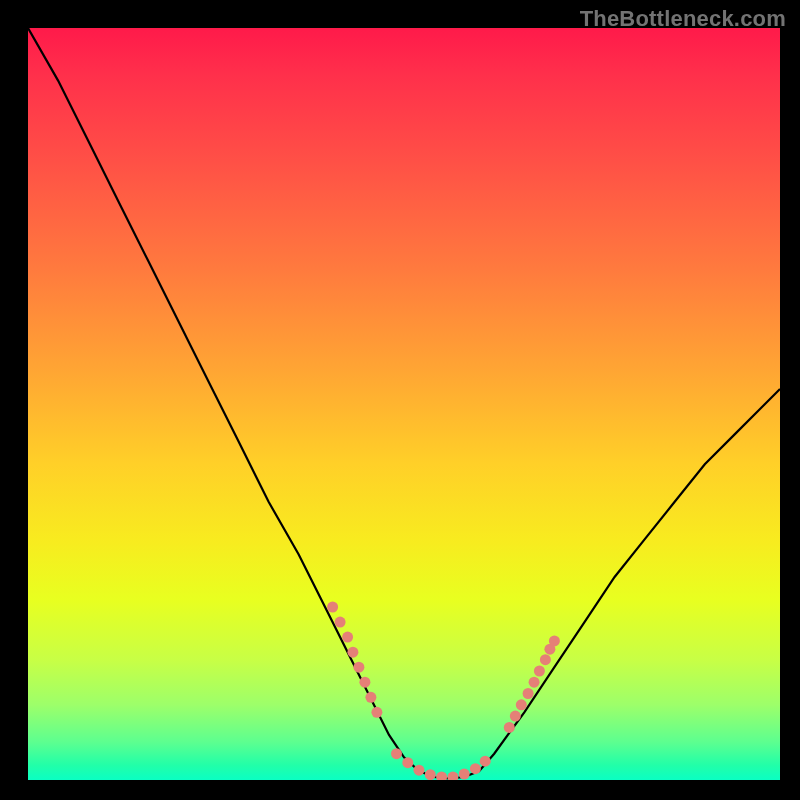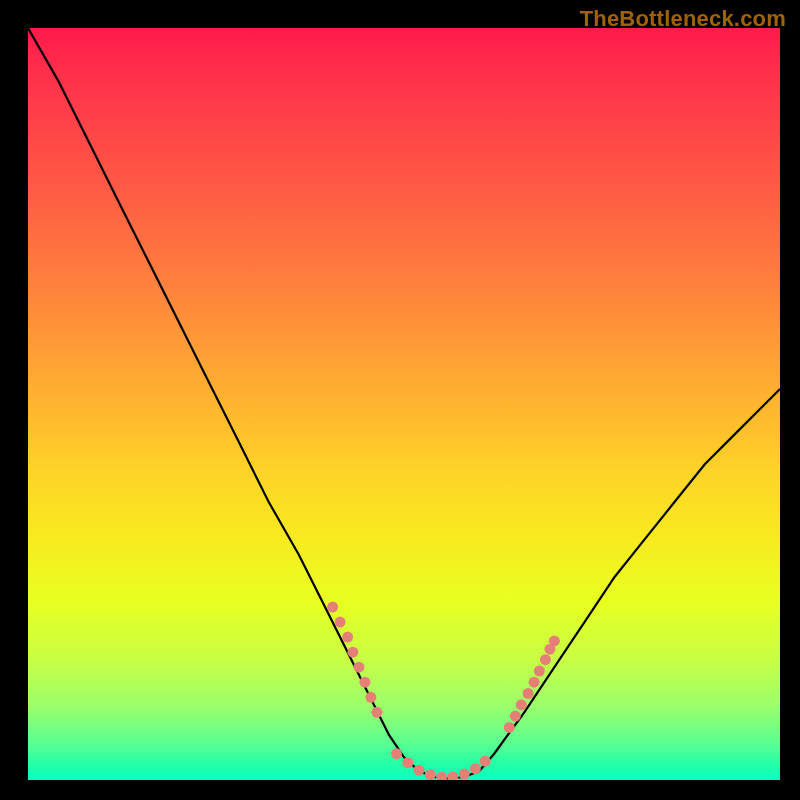--- a/index.html
+++ b/index.html
@@ -8,21 +8,21 @@
     height: 800px;
     background: #000;
     position: relative;
     font-family: Arial, Helvetica, sans-serif;
     overflow: hidden;
   }
   .watermark {
     position: absolute;
     top: 6px;
     right: 14px;
-    color: #a16207;
+    color: #737373;
     font-size: 22px;
     font-weight: 600;
     letter-spacing: 0.2px;
     z-index: 30;
   }
   .plot-frame {
     position: absolute;
     left: 28px;
     top: 28px;
     width: 752px;

